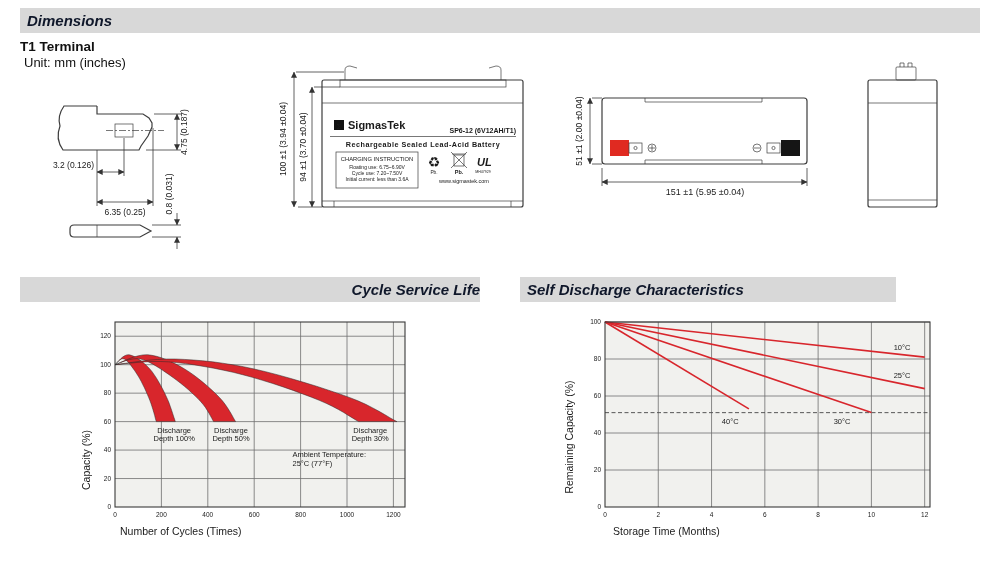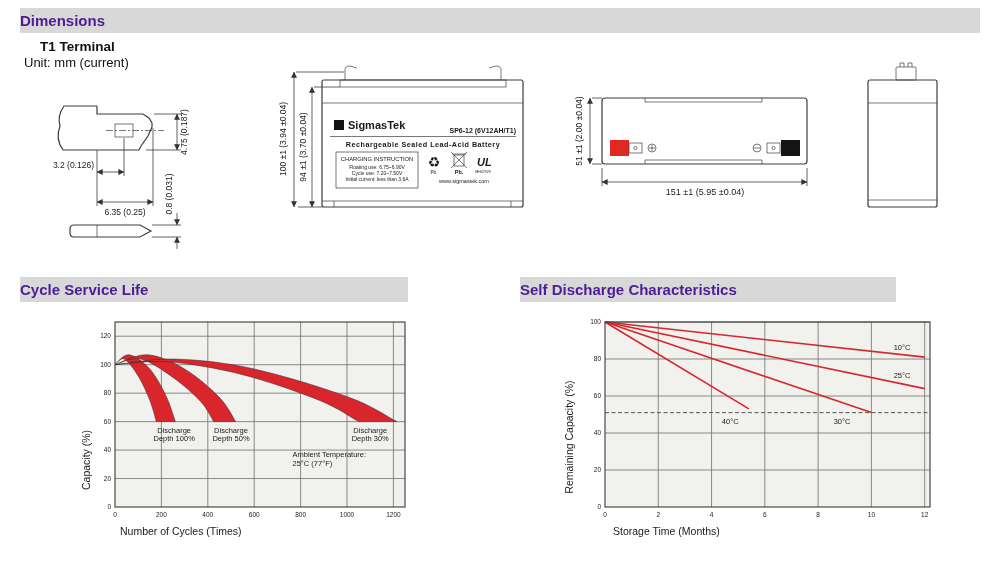--- a/index.html
+++ b/index.html
@@ -2,22 +2,22 @@
 <html><head>
 <meta charset="utf-8">
 <style>
   html,body{margin:0;padding:0;}
   body{
     width:1000px;height:569px;position:relative;background:#ffffff;
     font-family:"Liberation Sans",sans-serif;color:#111;overflow:hidden;
   }
   .abs{position:absolute;}
   .bar{
-    background:#d8d8d8;font-weight:bold;font-size:15px;color:#4c1d95;
-    line-height:25px;height:25px;box-sizing:border-box;
+    background:#d8d8d8;font-weight:bold;font-size:15px;color:#0f172a;
+    line-height:25px;height:25px;padding-left:7px;box-sizing:border-box;font-style:italic;
   }
   .sub-title{font-weight:bold;font-size:13.5px;}
   .unit-note{font-size:13px;}
   svg{overflow:visible;}
   svg text{fill:#1a1a1a;font-family:"Liberation Sans",sans-serif;}
   .dim{stroke:#3a3a3a;stroke-width:0.8;fill:none;}
   .outline{stroke:#3d3d3d;stroke-width:1.2;fill:none;}
   .thin{stroke:#3d3d3d;stroke-width:0.7;fill:none;}
   .dimtext{font-size:8.5px;}
 </style>
@@ -28,22 +28,22 @@
   <defs>
     <marker id="arr" viewBox="0 0 10 10" refX="9.5" refY="5" markerWidth="7.5" markerHeight="7.5" orient="auto-start-reverse">
       <path d="M0,0 L10,5 L0,10 z" fill="#333"></path>
     </marker>
   </defs>
 </svg>
 
 <div class="abs bar" style="left:20px;top:8px;width:960px;">
   <span>Dimensions</span>
 </div>
-<div class="abs sub-title" style="left:40px;top:39px;">T1 Terminal</div>
-<div class="abs unit-note" style="left:24px;top:55px;">Unit: mm (current)</div>
+<div class="abs sub-title" style="left:20px;top:39px;">T1 Terminal</div>
+<div class="abs unit-note" style="left:24px;top:55px;">Unit: mm (inches)</div>
 
 <svg class="abs" style="left:28px;top:92px;" width="205" height="162" viewBox="0 0 205 162">
 
   <path class="outline" d="M69,14 L36,14 Q29,24 32,34 Q27,47 35,58 L69,58"></path>
   <path class="outline" d="M69,14 L69,22 L115,22 L121,26 L124,31 L124,35 L120,44 L113,54 L111,58 L69,58"></path>
   <rect class="thin" x="87" y="32" width="18" height="13"></rect>
   <line class="thin" x1="78" y1="38.5" x2="136" y2="38.5" stroke-dasharray="7,2,2,2"></line>
 
   <line class="dim" x1="126" y1="22" x2="153" y2="22"></line>
   <line class="dim" x1="118" y1="58" x2="153" y2="58"></line>
@@ -160,21 +160,21 @@
 <svg class="abs" style="left:855px;top:55px;" width="120" height="160" viewBox="0 0 120 160">
   <g>
     <path class="thin" d="M45,12 V8 H49 V12 M53,12 V8 H57 V12"></path>
     <rect class="thin" x="41" y="12" width="20" height="13" rx="1"></rect>
   </g>
   <rect class="outline" x="13" y="25" width="69" height="127" rx="2"></rect>
   <line class="thin" x1="13" y1="48" x2="82" y2="48"></line>
   <line class="thin" x1="13" y1="145" x2="82" y2="145"></line>
 </svg>
 
-<div class="abs bar" style="left:20px;top:277px;width:388px;">
+<div class="abs bar" style="left:20px;top:277px;width:460px;text-align:right;">
   <span>Cycle Service Life</span>
 </div>
 <div class="abs bar" style="left:520px;top:277px;width:376px;">
   <span>Self Discharge Characteristics</span>
 </div>
 
 <svg id="cycle-chart" class="abs" style="left:60px;top:312px;" width="430" height="235" viewBox="0 0 430 235">
     <rect x="55" y="10" width="290" height="185" fill="#f1f1ee"></rect>
     <line x1="101.4" y1="195" x2="101.4" y2="10" stroke="#6e6e6e" stroke-width="0.8"></line>
     <line x1="147.8" y1="195" x2="147.8" y2="10" stroke="#6e6e6e" stroke-width="0.8"></line>

